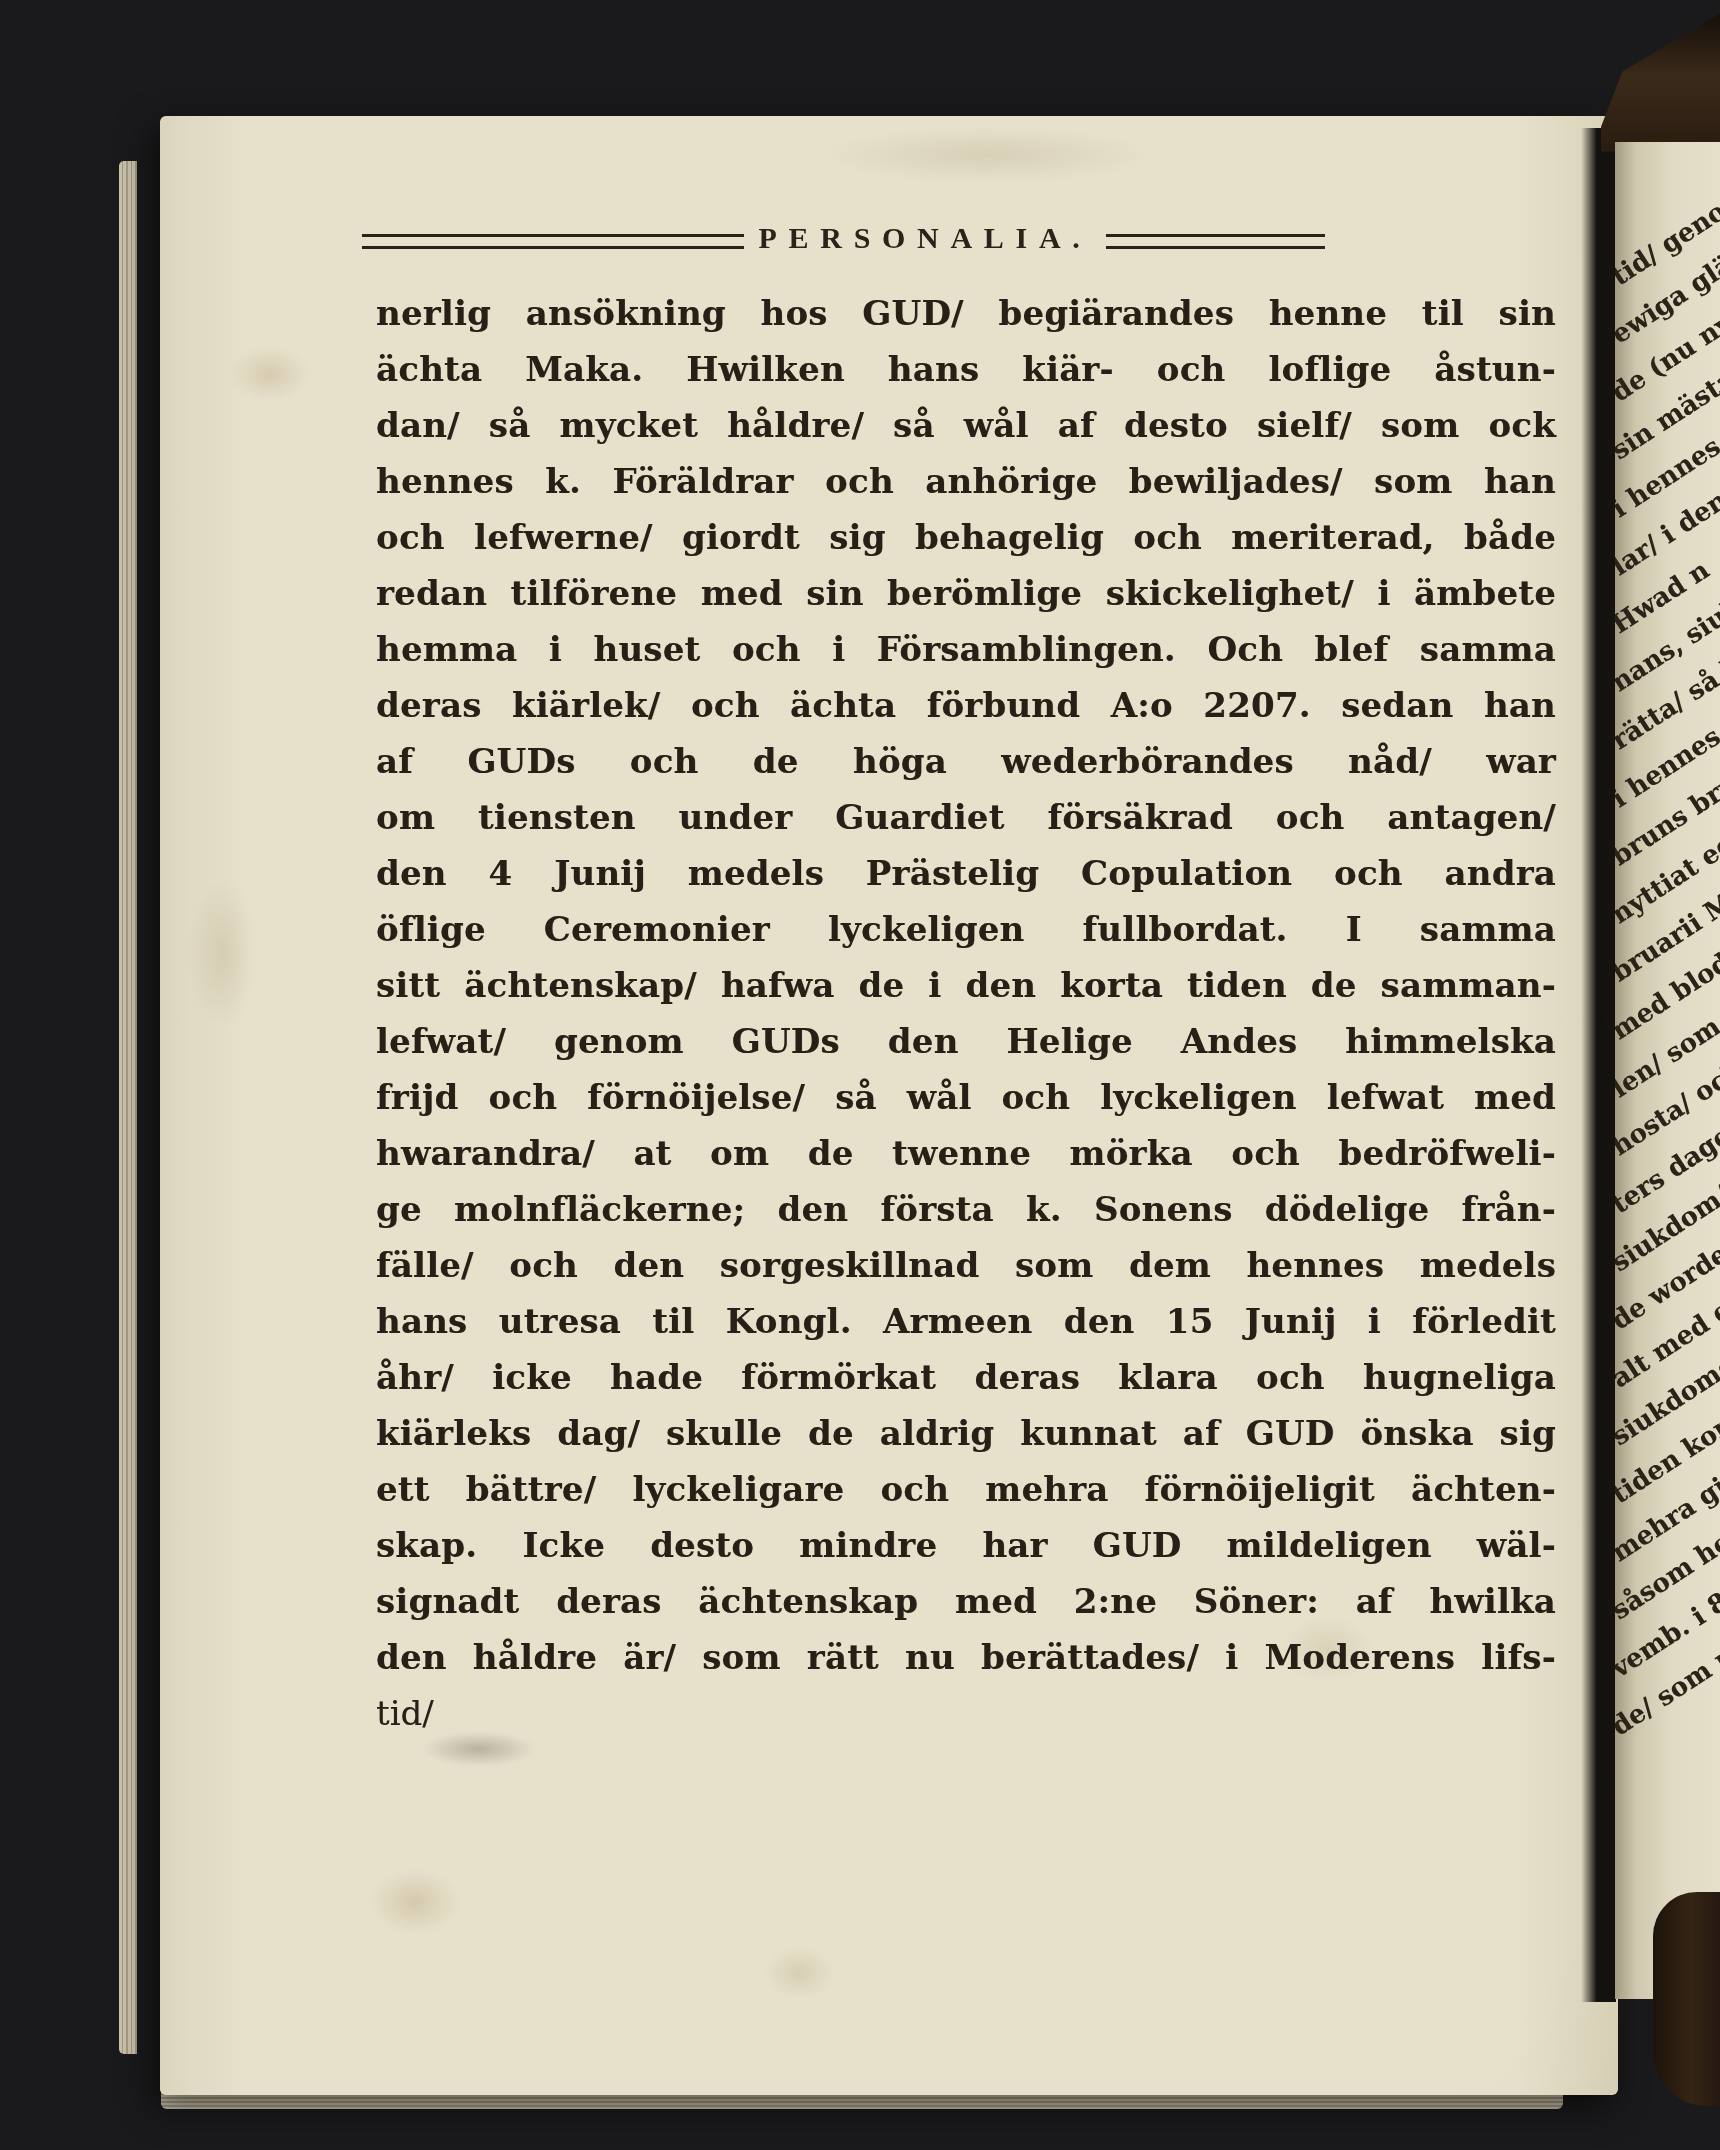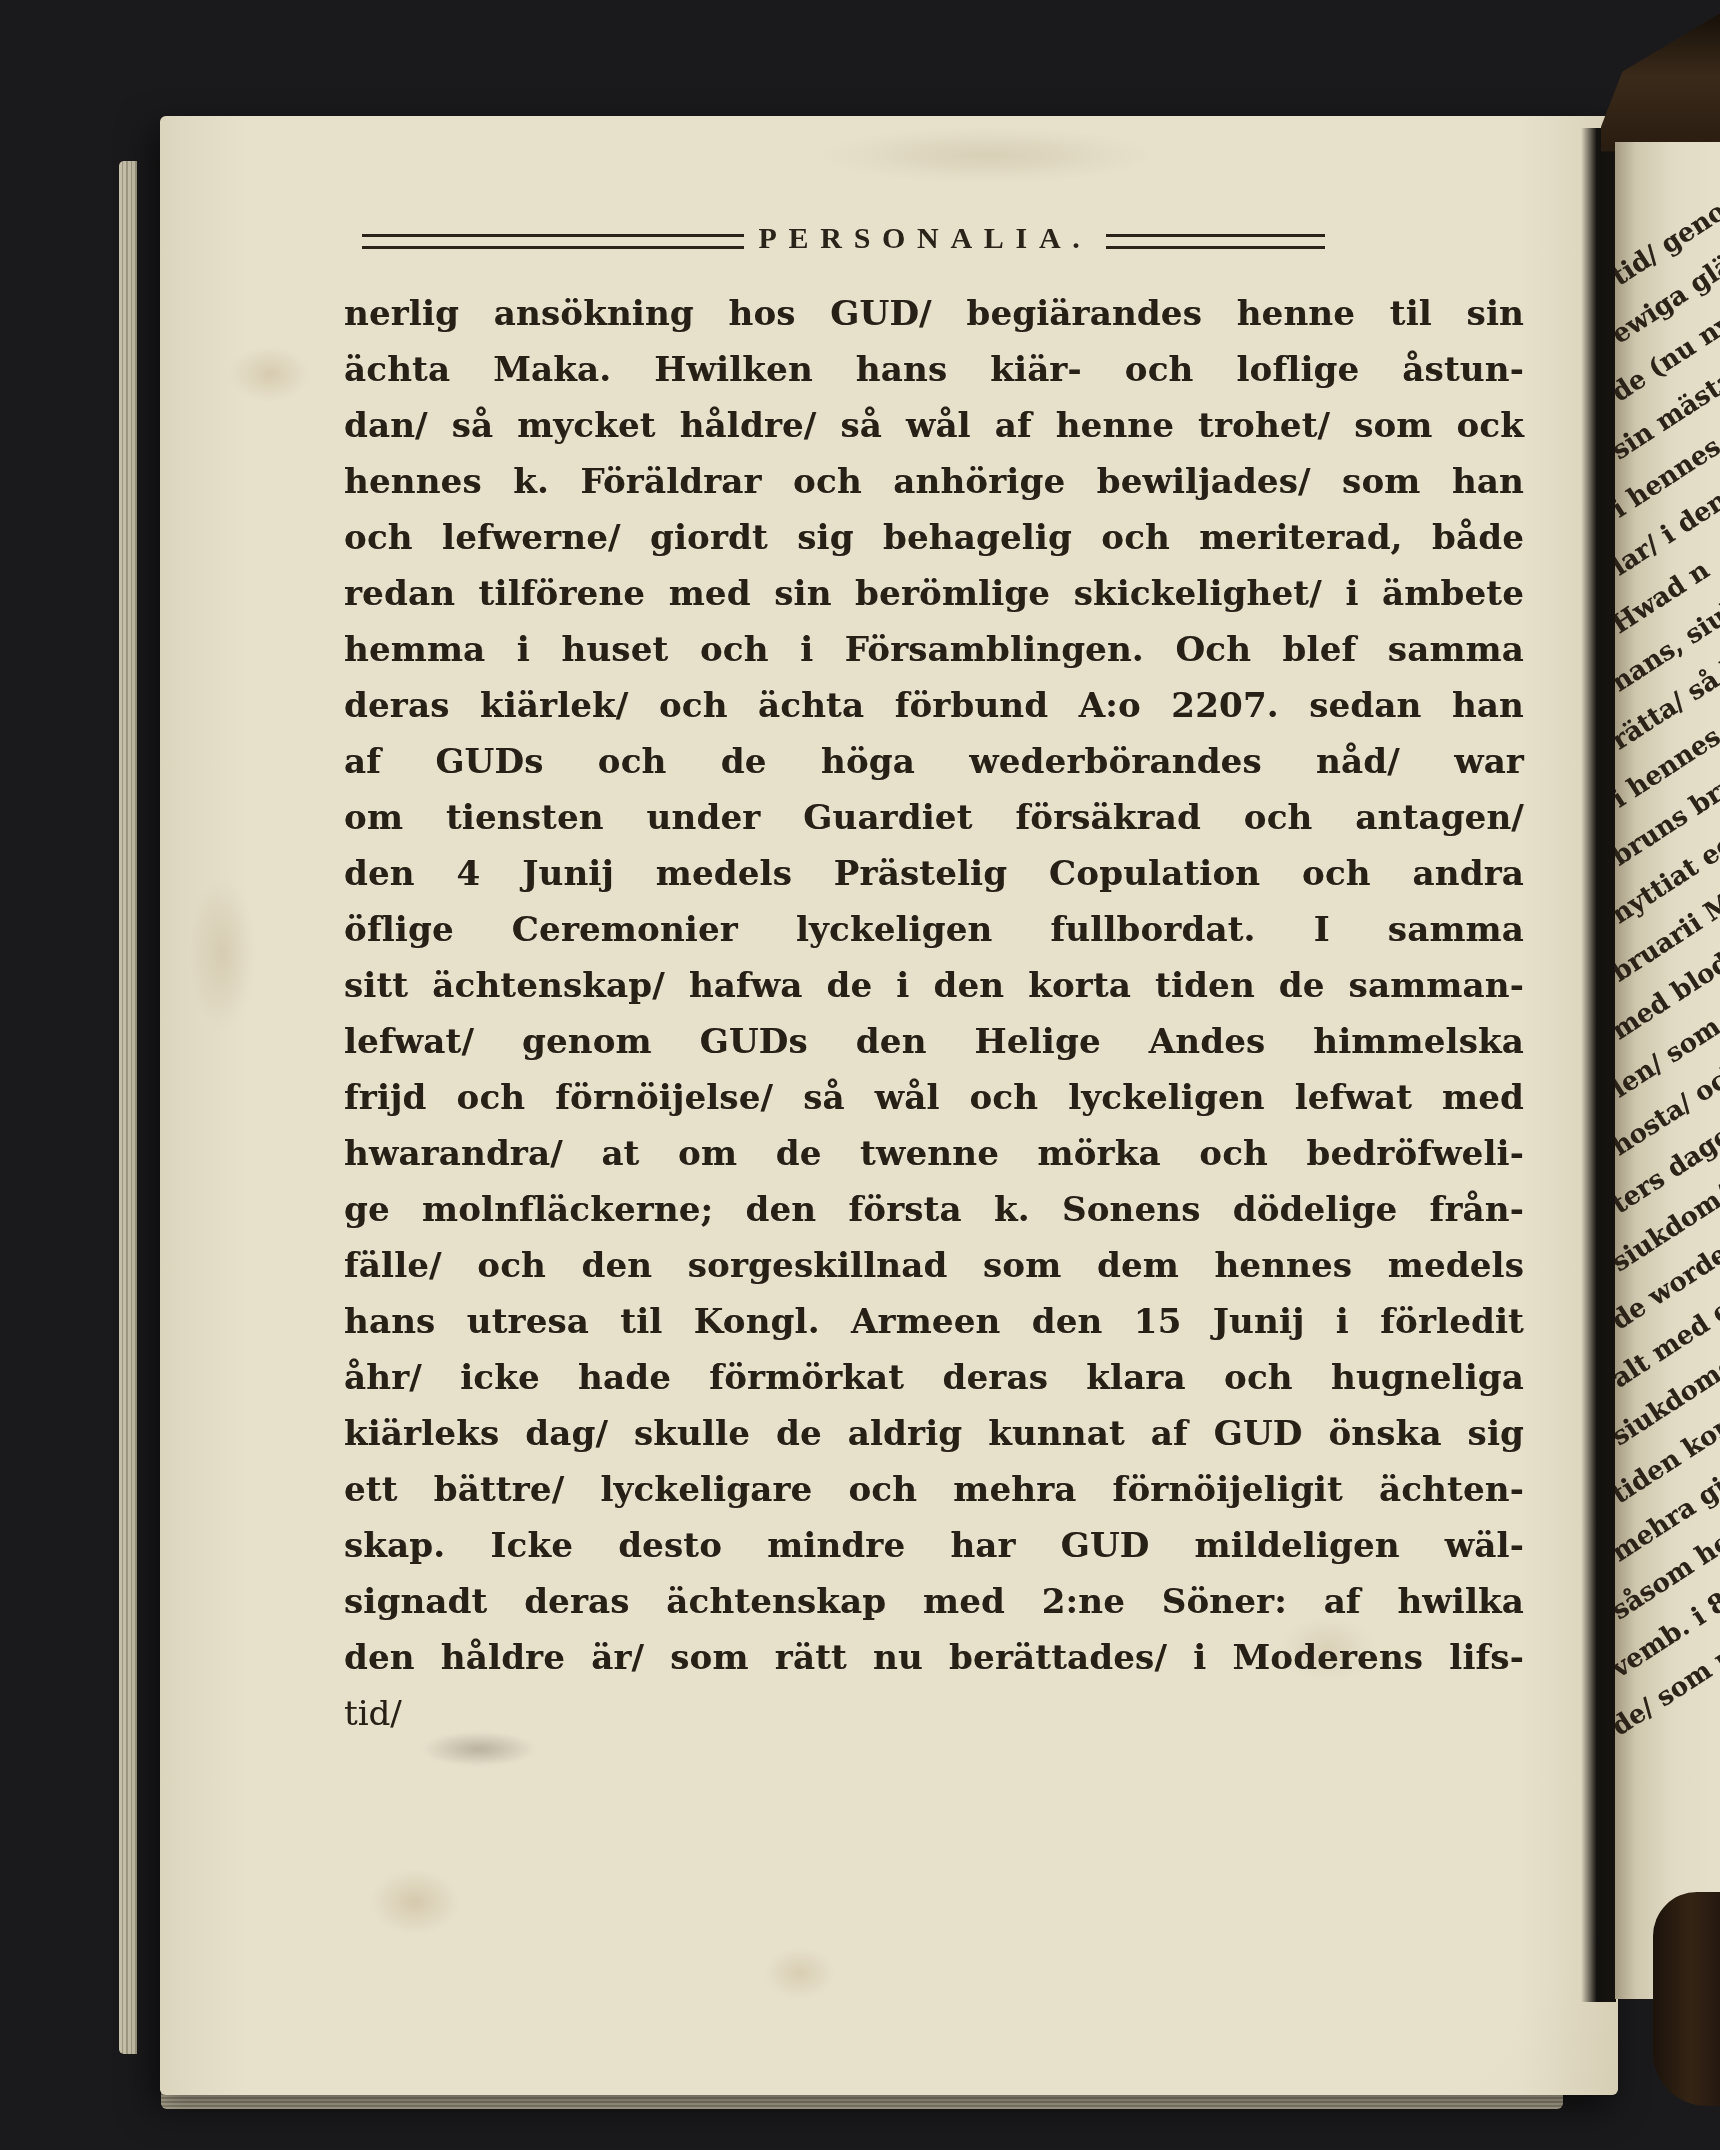--- a/index.html
+++ b/index.html
@@ -67,21 +67,21 @@
     font-weight: bold;
     font-size: 30px;
     letter-spacing: 11.7px;
     line-height: 1;
     color: #2a231a;
     white-space: nowrap;
   }
 
   
   .text-block {
-    position: absolute; left: 184px; top: 169px; width: 1180px;
+    position: absolute; left: 216px; top: 169px; width: 1180px;
     color: #272017;
   }
   .text-line {
     font-size: 34px;
     line-height: 56px;
     font-weight: bold;
     letter-spacing: 0.2px;
     word-spacing: 2.9px;
     text-align: justify;
     text-align-last: justify;
@@ -150,21 +150,21 @@
     <div class="header-row">
       <div class="rule rule-left"></div>
       <div class="header-text">PERSONALIA.</div>
       <div class="rule rule-right"></div>
     </div>
 
     <div class="text-block">
 
       <div class="text-line">nerlig ansökning hos GUD/ begiärandes henne til sin</div>
         <div class="text-line">ächta Maka. Hwilken hans kiär- och loflige åstun-</div>
-        <div class="text-line">dan/ så mycket håldre/ så wål af henne trohet/ som ock</div>
+        <div class="text-line">dan/ så mycket håldre/ så wål af desto sielf/ som ock</div>
         <div class="text-line">hennes k. Föräldrar och anhörige bewiljades/ som han</div>
         <div class="text-line">och lefwerne/ giordt sig behagelig och meriterad, både</div>
         <div class="text-line">redan tilförene med sin berömlige skickelighet/ i ämbete</div>
         <div class="text-line">hemma i huset och i Församblingen. Och blef samma</div>
         <div class="text-line">deras kiärlek/ och ächta förbund A:o 2207. sedan han</div>
         <div class="text-line">af GUDs och de höga wederbörandes nåd/ war</div>
         <div class="text-line">om tiensten under Guardiet försäkrad och antagen/</div>
         <div class="text-line">den 4 Junij medels Prästelig Copulation och andra</div>
         <div class="text-line">öflige Ceremonier lyckeligen fullbordat. I samma</div>
         <div class="text-line">sitt ächtenskap/ hafwa de i den korta tiden de samman-</div>

